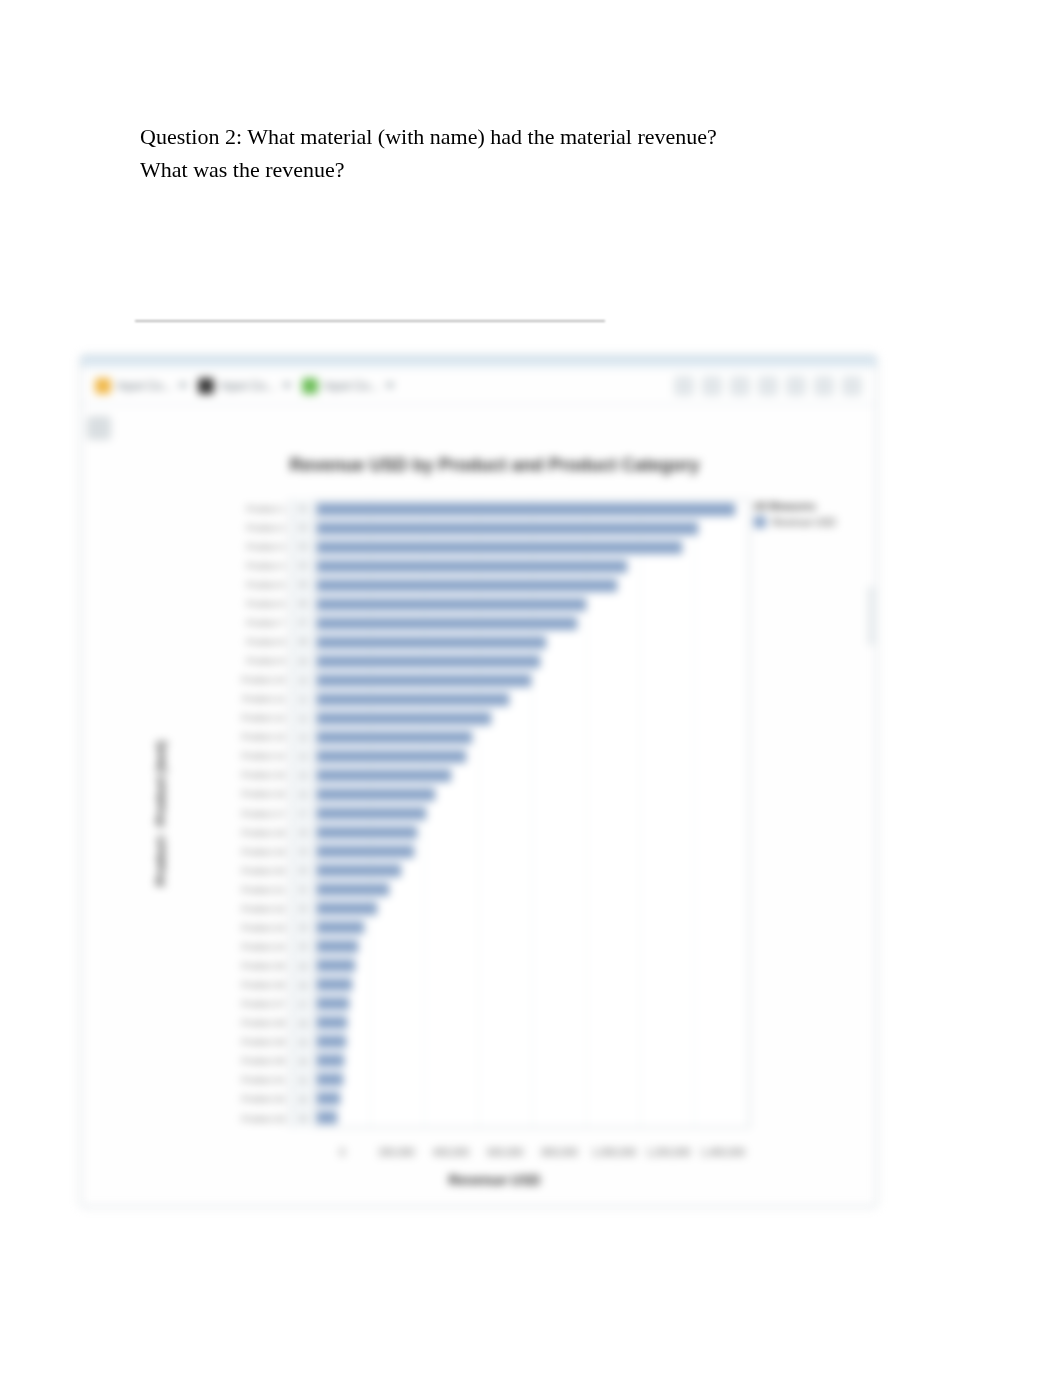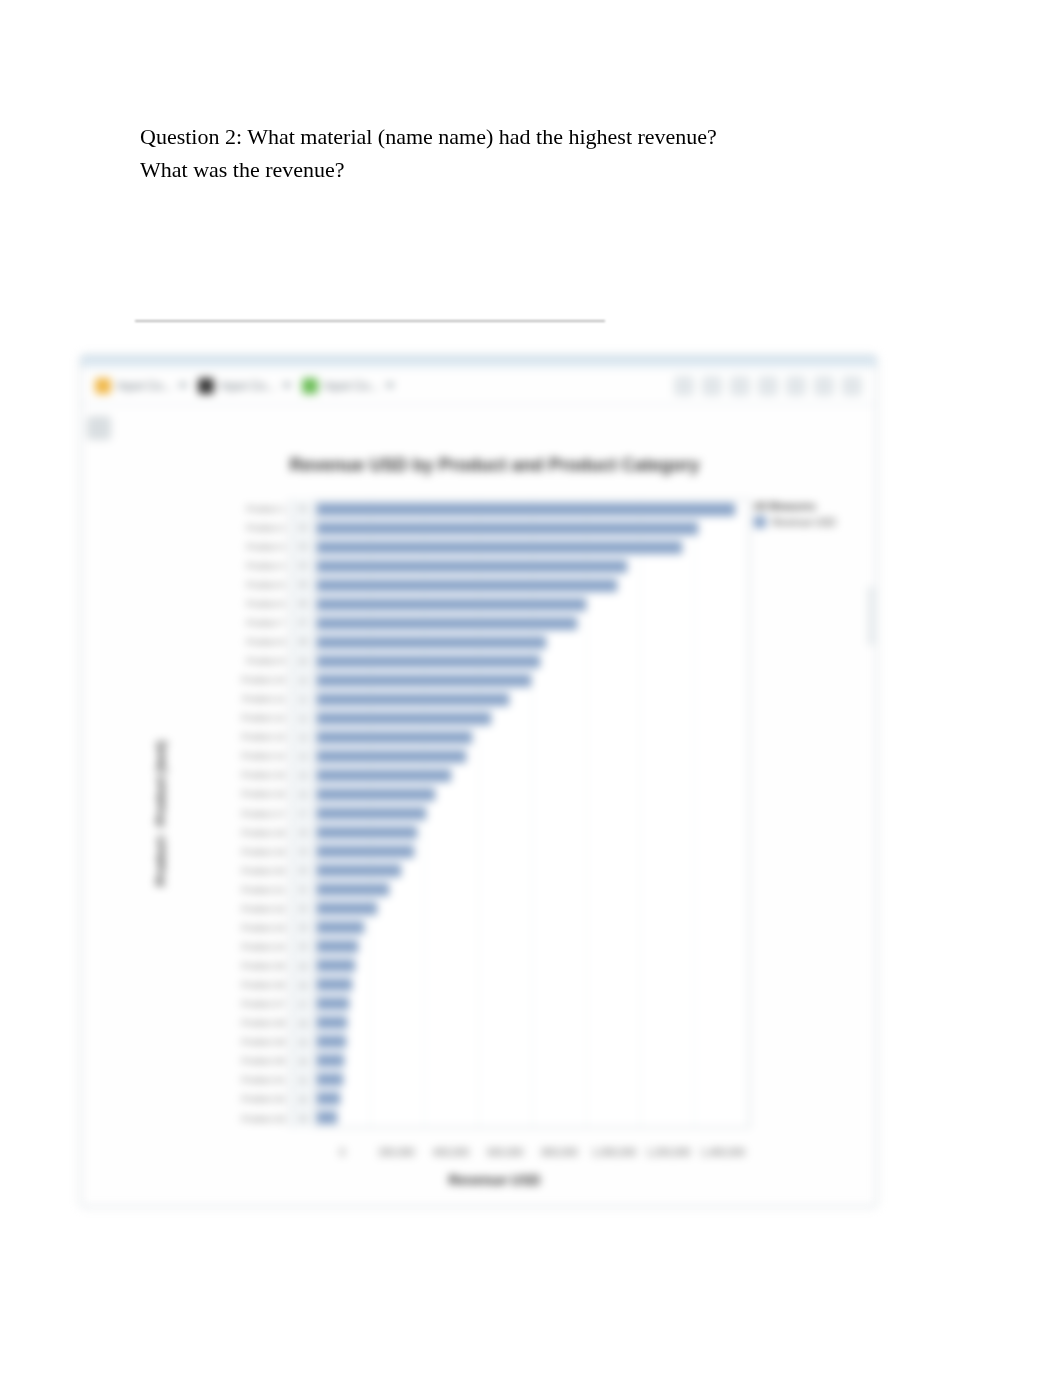--- a/index.html
+++ b/index.html
@@ -41,21 +41,21 @@
   .xticks{position:absolute;left:194px;right:118px;bottom:40px;display:flex}
   .xt{flex:1;text-align:center;font-size:10px;color:#666}
   .xlab{position:absolute;left:0;right:0;bottom:10px;text-align:center;font-size:14px;font-weight:700;color:#333}
   .scrollhint{position:absolute;right:2px;top:230px;width:6px;height:60px;background:#e3e8eb;border-radius:3px}
 </style>
 </head>
 <body>
 
 <div class="page">
 
-  <div class="question">Question 2: What material (name name) had the highest revenue? What was the revenue?</div>
+  <div class="question">Question 2: What material (with name) had the material revenue? What was the revenue?</div>
   <div class="hairline"></div>
 
   <div class="app">
     <div class="titlebar"></div>
 
     <div class="toolbar">
       <div class="seg">
         <div class="sq" id="sw0" style="background: rgb(240, 184, 74);"></div>
         <span class="seg-label">Input Co...</span>
         <span class="chev"></span>

